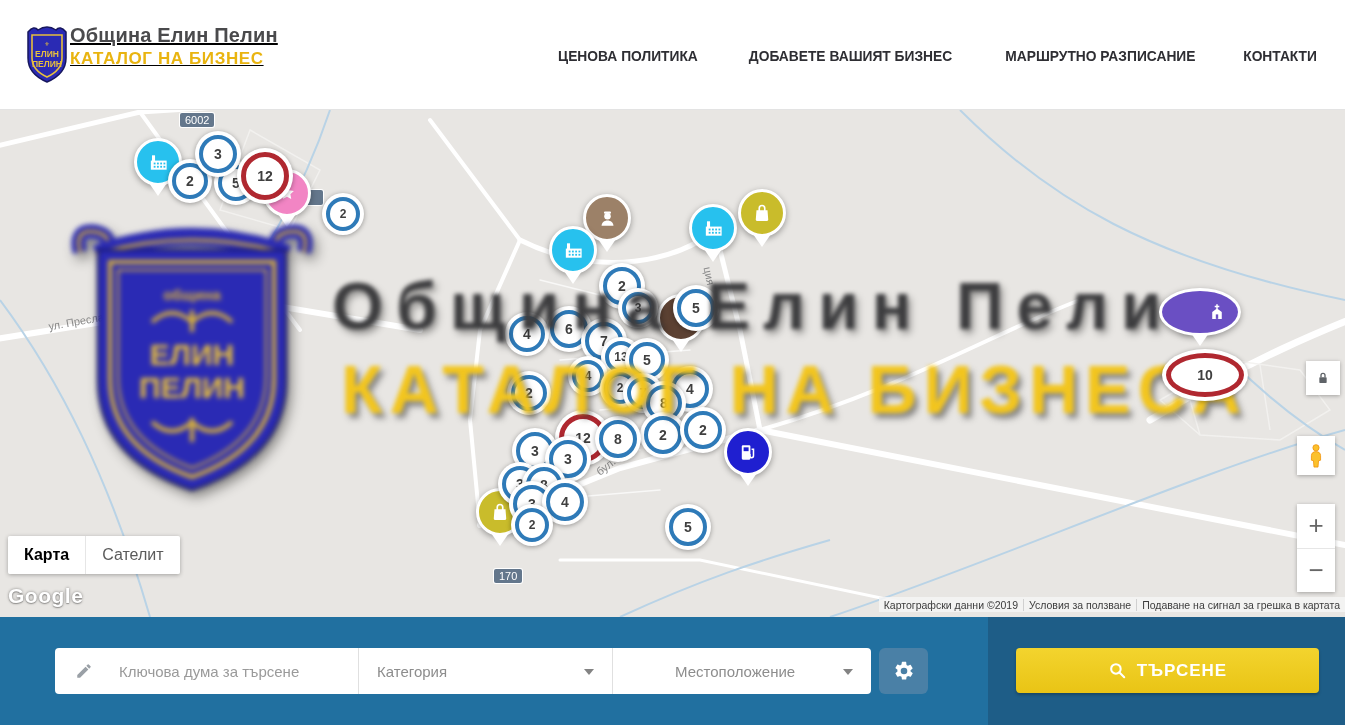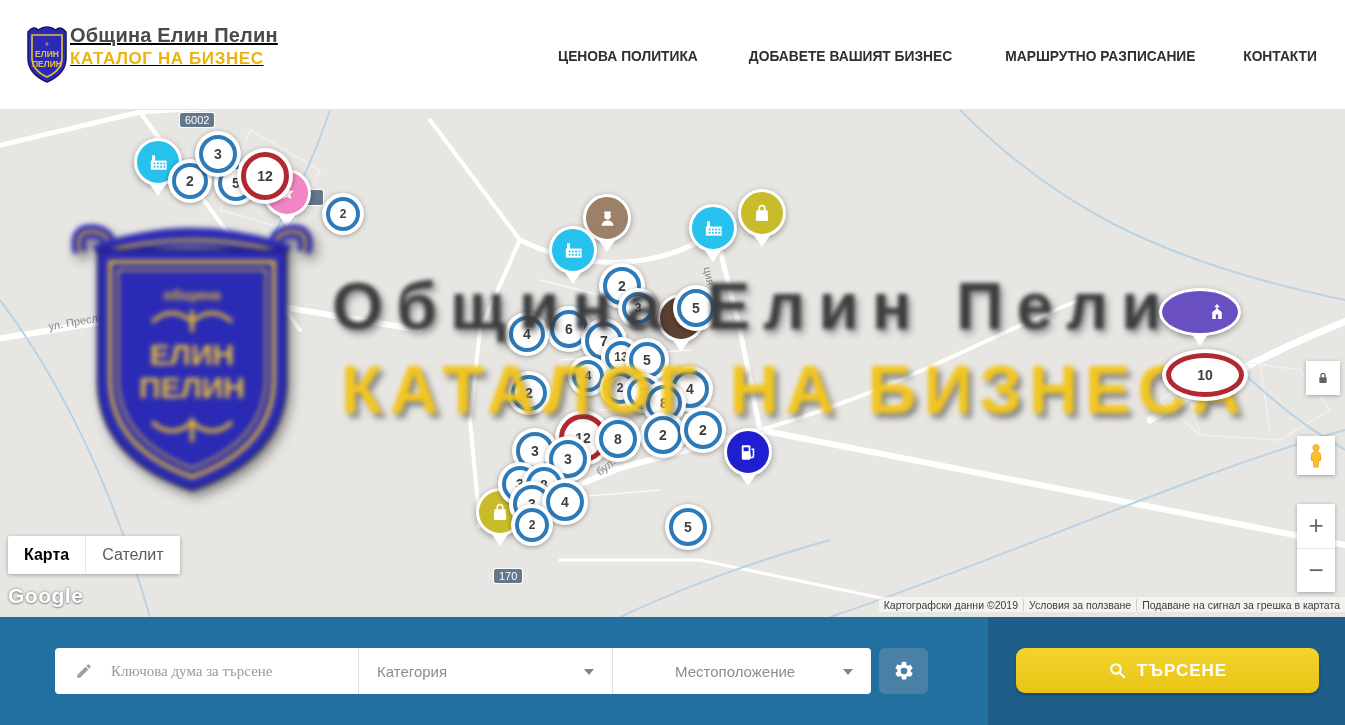--- a/index.html
+++ b/index.html
@@ -49,21 +49,21 @@
   #zoomctl div{flex:1;display:flex;align-items:center;justify-content:center;font-size:26px;color:#666;cursor:pointer;}
   #zoom-in{border-bottom:1px solid #e6e6e6;}
 
   
   #bottombar{position:absolute;left:0;bottom:0;width:1345px;height:108px;z-index:20;}
   #bb-left{position:absolute;inset:0;}
   #bb-right{position:absolute;right:0;top:0;width:357px;height:108px;}
   #searchbar{position:absolute;left:55px;top:31px;width:816px;height:46px;background:#fff;border-radius:4px;display:flex;z-index:2;}
   .sb-sec{display:flex;align-items:center;box-sizing:border-box;}
   #sec-keyword{width:303px;padding-left:20px;}
-  #sec-keyword input{border:none;outline:none;font-size:15px;color:#555;width:230px;margin-left:16px;font-family:Liberation Serif, serif;background:transparent;}
+  #sec-keyword input{border:none;outline:none;font-size:15px;color:#555;width:230px;margin-left:24px;font-family:Liberation Sans, sans-serif;background:transparent;}
   #sec-keyword input::placeholder{color:#9a9a9a;opacity:1;}
   .sb-select{position:relative;border-left:1px solid #e0e0e0;cursor:pointer;}
   #sec-category{width:254px;}
   #sec-location{width:259px;padding-left:44px;}
   .sb-select .lbl{font-size:15px;color:#8d8d8d;padding-left:18px;}
   .caret{position:absolute;right:18px;top:50%;margin-top:-2px;width:0;height:0;border:5px solid transparent;border-top:6px solid #838383;}
   #gear-btn{position:absolute;left:879px;top:31px;width:49px;height:46px;border-radius:6px;display:flex;align-items:center;justify-content:center;cursor:pointer;z-index:2;}
   #search-btn{position:absolute;left:1016px;top:31px;width:303px;height:45px;border-radius:4px;display:flex;align-items:center;justify-content:center;gap:10px;cursor:pointer;z-index:2;box-shadow:0 2px 3px rgba(0,0,0,.25);}
   #search-btn .btxt{font-size:17px;font-weight:bold;color:#fff;letter-spacing:1px;}
 </style>
@@ -369,21 +369,21 @@
       <div class="sb-sec sb-select" id="sec-location">
         <span class="lbl">Местоположение</span>
         <span class="caret"></span>
       </div>
     </div>
     <div id="gear-btn" style="background: rgb(74, 128, 166);">
       <svg width="22" height="22" viewBox="0 0 24 24">
           <path fill="#fff" d="M19.14 12.94c.04-.3.06-.61.06-.94s-.02-.64-.07-.94l2.03-1.58a.5.5 0 0 0 .12-.64l-1.92-3.32a.5.5 0 0 0-.61-.22l-2.39.96c-.5-.38-1.03-.7-1.62-.94l-.36-2.54A.5.5 0 0 0 13.89 2h-3.78a.5.5 0 0 0-.49.42l-.36 2.54c-.59.24-1.13.57-1.62.94l-2.39-.96a.5.5 0 0 0-.61.22L2.72 8.48a.5.5 0 0 0 .12.64l2.03 1.58c-.05.3-.07.63-.07.94s.02.64.07.94l-2.03 1.58a.5.5 0 0 0-.12.64l1.92 3.32c.14.24.42.34.68.24l2.39-.96c.5.38 1.03.7 1.62.94l.36 2.54c.04.24.25.42.49.42h3.78c.24 0 .45-.18.49-.42l.36-2.54c.59-.24 1.13-.56 1.62-.94l2.39.96c.26.1.54 0 .68-.24l1.92-3.32a.5.5 0 0 0-.12-.64l-2.01-1.58zM12 15.6A3.6 3.6 0 1 1 12 8.4a3.6 3.6 0 0 1 0 7.2z"></path>
         </svg>
     </div>
-    <div id="search-btn" style="background: linear-gradient(rgb(243, 212, 46), rgb(233, 196, 21)); border-radius: 9px;">
+    <div id="search-btn" style="background: linear-gradient(rgb(243, 212, 46), rgb(233, 196, 21));">
       <svg width="19" height="19" viewBox="0 0 24 24">
           <circle cx="10" cy="10" r="6" fill="none" stroke="#fff" stroke-width="2.6"></circle>
           <line x1="14.5" y1="14.5" x2="20.5" y2="20.5" stroke="#fff" stroke-width="2.6" stroke-linecap="round"></line>
         </svg>
       <span class="btxt">ТЪРСЕНЕ</span>
     </div>
   </div>
 
 </div>
 

